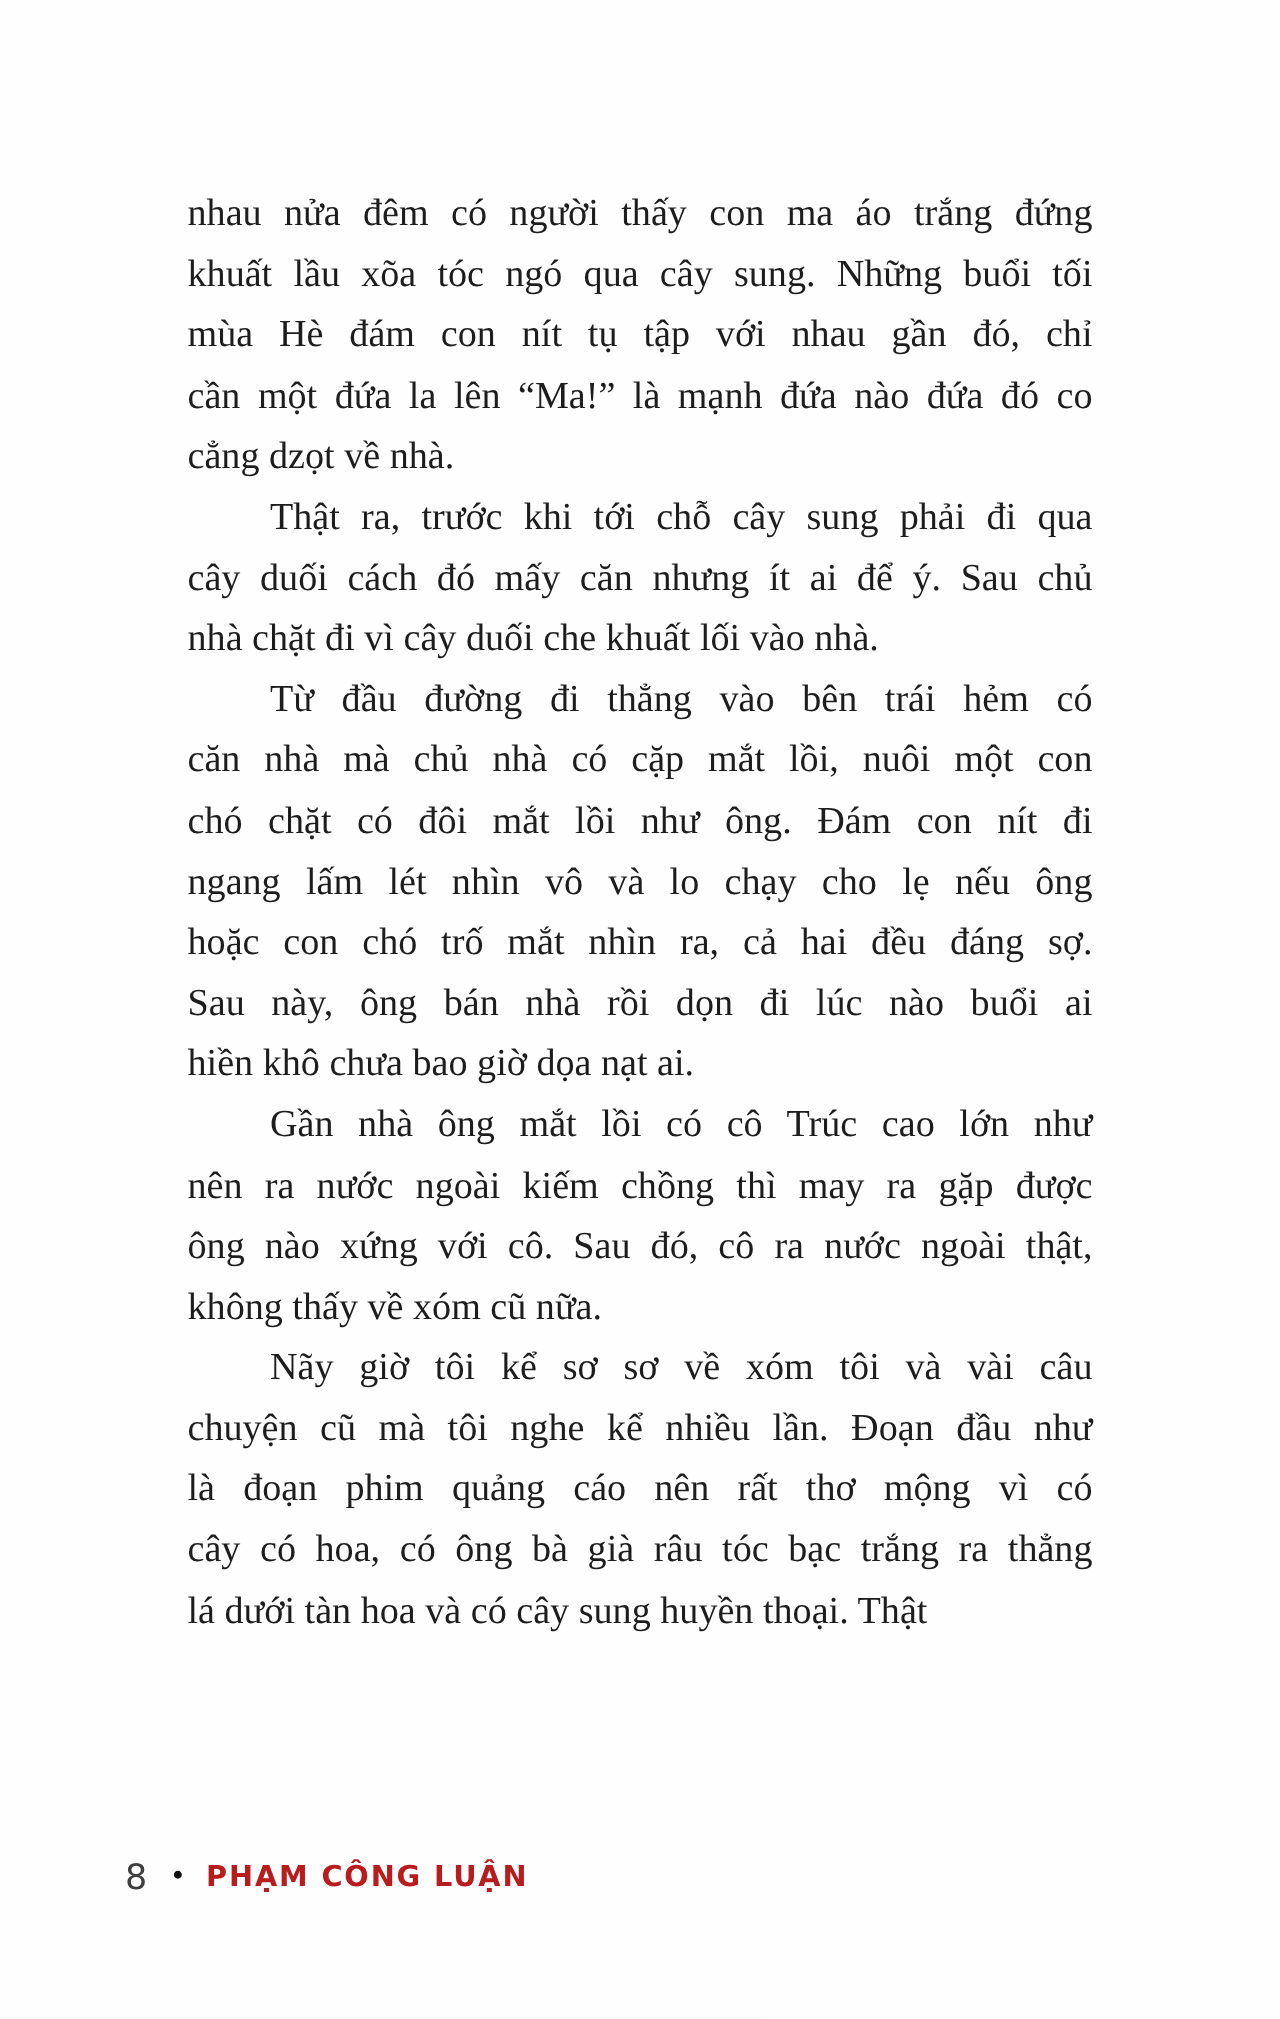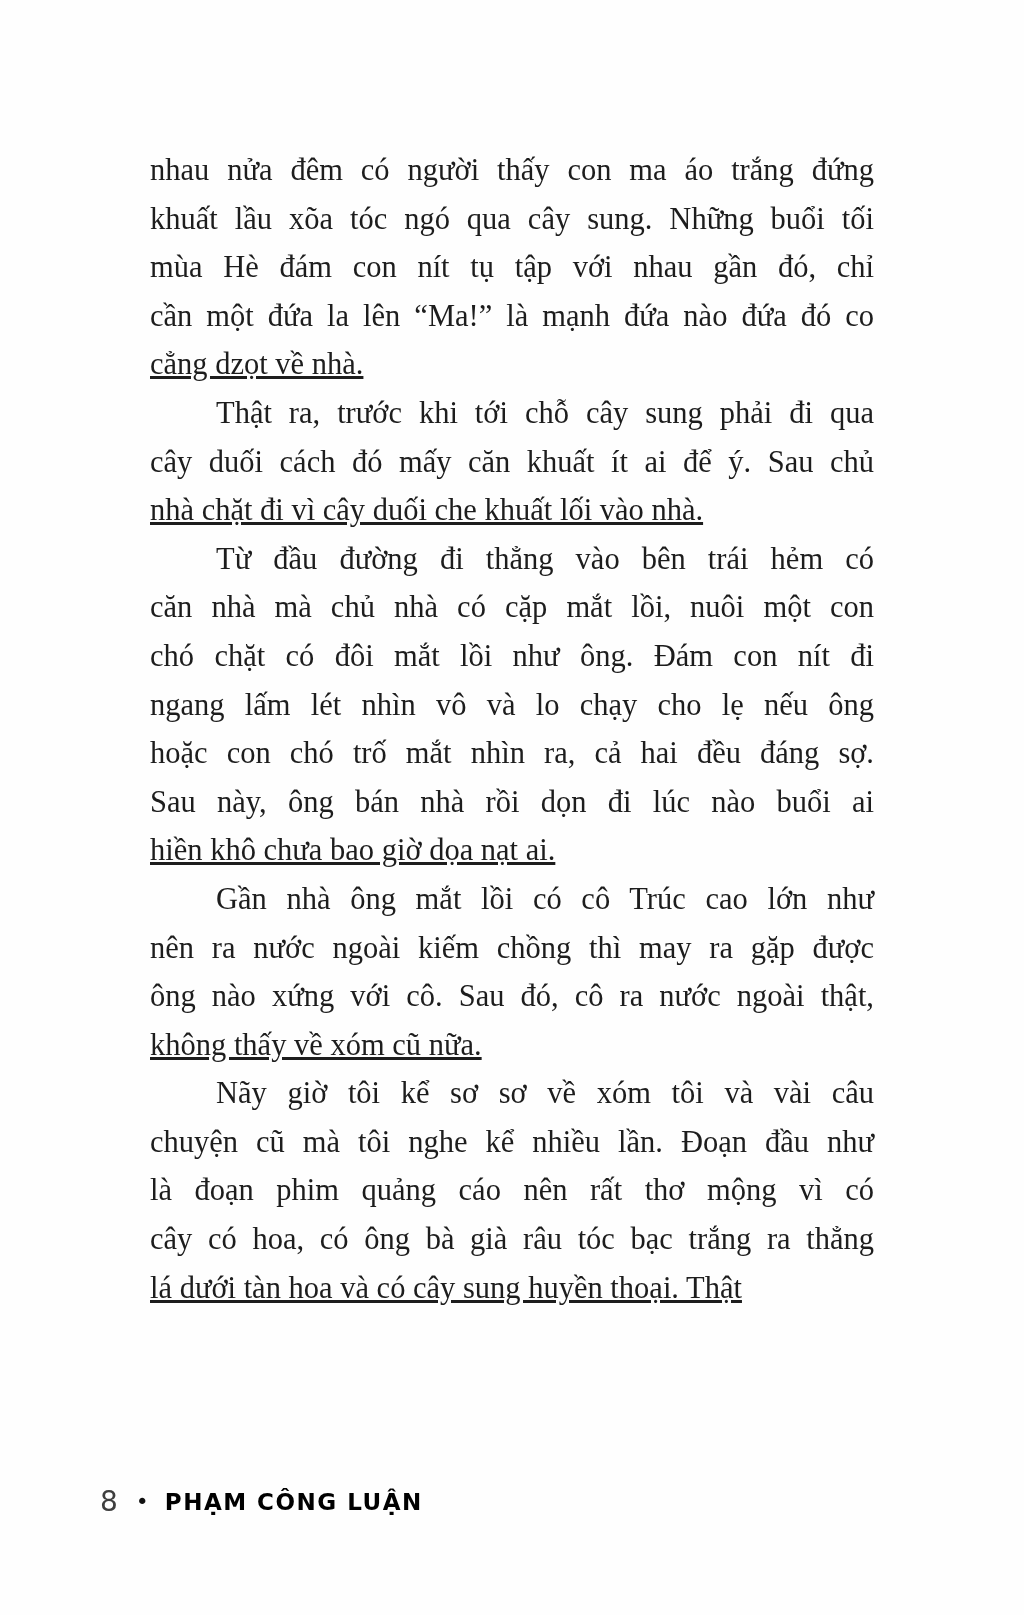--- a/index.html
+++ b/index.html
@@ -31,21 +31,20 @@
     text-align-last: justify;
     height: 48.6px;
     white-space: nowrap;
   }
   .line.justified {
     white-space: normal;
   }
   .line.last {
     text-align: right;
     text-align-last: left;
-    text-decoration: underline;
   }
   .line.indent {
     text-indent: 66px;
   }
   .footer {
     position: absolute;
     left: 100px;
     top: 1488px;
     display: flex;
     align-items: center;
@@ -76,21 +75,21 @@
 <div class="page">
 
   <div class="text-block">
 
   <div class="line justified">nhau nửa đêm có người thấy con ma áo trắng đứng</div>
       <div class="line justified">khuất lầu xõa tóc ngó qua cây sung. Những buổi tối</div>
       <div class="line justified">mùa Hè đám con nít tụ tập với nhau gần đó, chỉ</div>
       <div class="line justified">cần một đứa la lên “Ma!” là mạnh đứa nào đứa đó co</div>
       <div class="line justified last">cẳng dzọt về nhà.</div>
       <div class="line justified indent">Thật ra, trước khi tới chỗ cây sung phải đi qua</div>
-      <div class="line justified">cây duối cách đó mấy căn khuất ít ai để ý. Sau chủ</div>
+      <div class="line justified">cây duối cách đó mấy căn nhưng ít ai để ý. Sau chủ</div>
       <div class="line justified last">nhà chặt đi vì cây duối che khuất lối vào nhà.</div>
       <div class="line justified indent">Từ đầu đường đi thẳng vào bên trái hẻm có</div>
       <div class="line justified">căn nhà mà chủ nhà có cặp mắt lồi, nuôi một con</div>
       <div class="line justified">chó chặt có đôi mắt lồi như ông. Đám con nít đi</div>
       <div class="line justified">ngang lấm lét nhìn vô và lo chạy cho lẹ nếu ông</div>
       <div class="line justified">hoặc con chó trố mắt nhìn ra, cả hai đều đáng sợ.</div>
       <div class="line justified">Sau này, ông bán nhà rồi dọn đi lúc nào buổi ai</div>
       <div class="line justified last">hiền khô chưa bao giờ dọa nạt ai.</div>
       <div class="line justified indent">Gần nhà ông mắt lồi có cô Trúc cao lớn như</div>
       <div class="line justified">nên ra nước ngoài kiếm chồng thì may ra gặp được</div>
@@ -99,16 +98,16 @@
       <div class="line justified indent">Nãy giờ tôi kể sơ sơ về xóm tôi và vài câu</div>
       <div class="line justified">chuyện cũ mà tôi nghe kể nhiều lần. Đoạn đầu như</div>
       <div class="line justified">là đoạn phim quảng cáo nên rất thơ mộng vì có</div>
       <div class="line justified">cây có hoa, có ông bà già râu tóc bạc trắng ra thẳng</div>
       <div class="line justified last">lá dưới tàn hoa và có cây sung huyền thoại. Thật</div>
     </div>
 
   <div class="footer">
     <span class="page-number" style="color: rgb(62, 62, 62);">8</span>
     <span class="footer-bullet">•</span>
-    <span class="footer-author" style="color: #000000;">PHẠM CÔNG LUẬN</span>
+    <span class="footer-author" style="color: #b91c1c;">PHẠM CÔNG LUẬN</span>
   </div>
 
 </div>
 
 </body></html>

